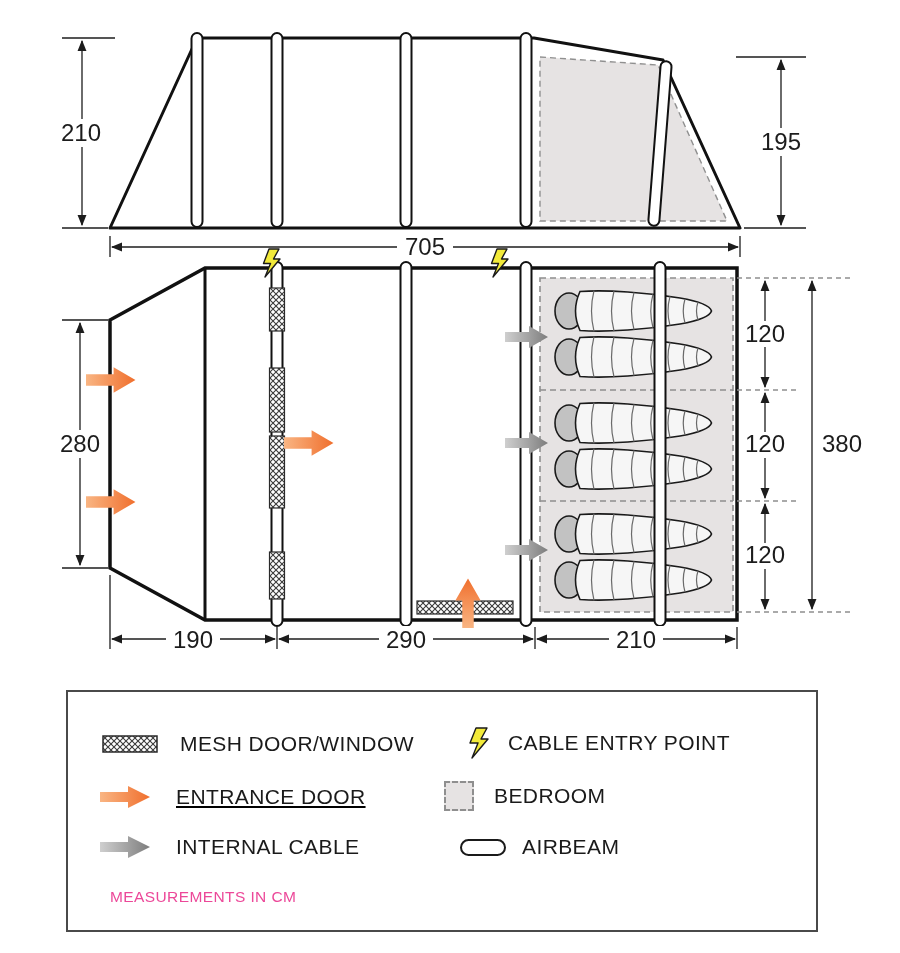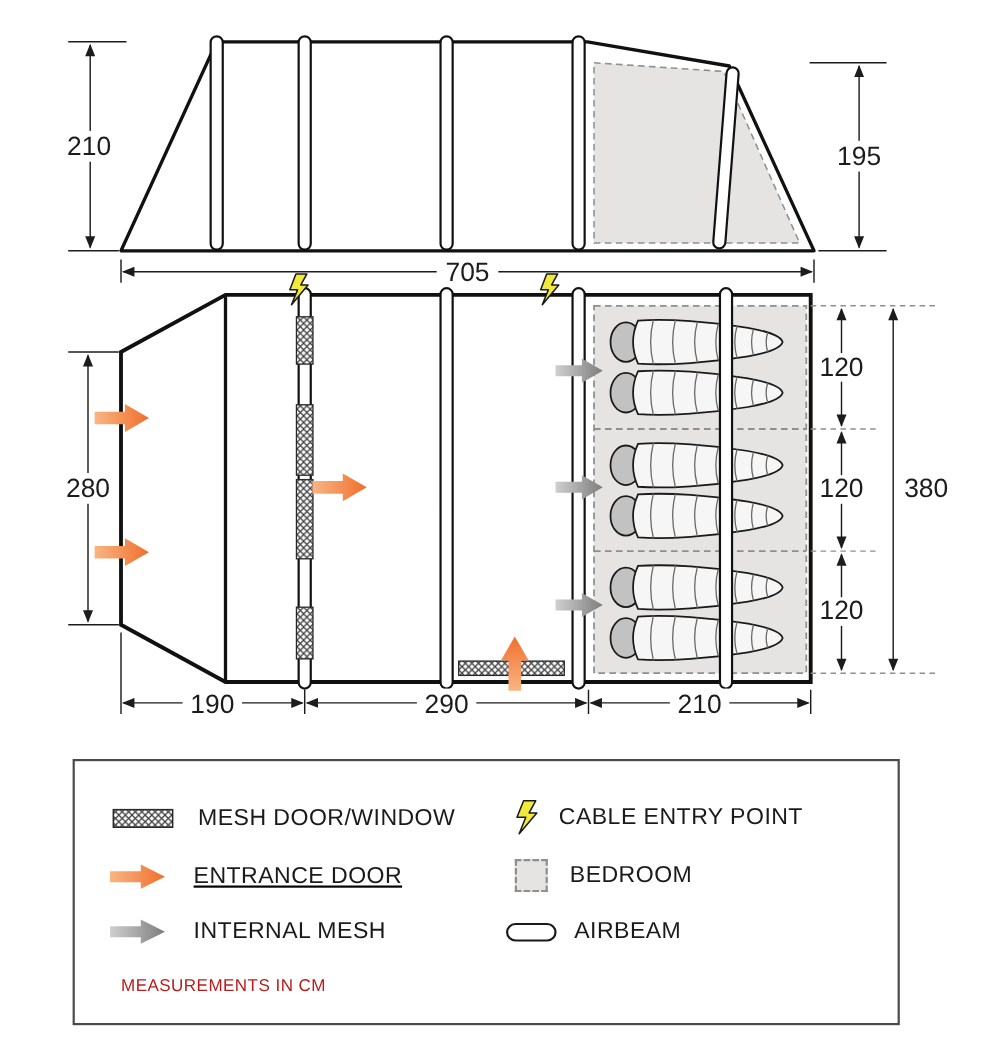--- a/index.html
+++ b/index.html
@@ -4,21 +4,21 @@
 <style>
   html,body{margin:0;padding:0;background:#ffffff;}
   .page{position:relative;width:900px;height:953px;background:#ffffff;overflow:hidden;
         font-family:"Liberation Sans",sans-serif;}
   .diagram{position:absolute;left:0;top:0;}
   .dim-text{font-family:"Liberation Sans",sans-serif;font-size:24px;fill:#1c1c1c;}
   .legend{position:absolute;left:66px;top:690px;width:748px;height:238px;
           border:2px solid #4a4a4a;background:#ffffff;}
   .legend-row{position:absolute;display:flex;align-items:center;}
   .legend-label{font-size:21px;color:#1a1a1a;letter-spacing:0.4px;white-space:nowrap;}
-  .legend-note{position:absolute;left:42px;top:196px;font-size:15.5px;color:#b91c1c;letter-spacing:0.4px;}
+  .legend-note{position:absolute;left:42px;top:196px;font-size:15.5px;color:#ec4899;letter-spacing:0.4px;}
   .bedroom-swatch{width:30px;height:30px;background:#e6e3e3;border:2px dashed #8f8f8f;box-sizing:border-box;}
   .airbeam-swatch{width:46px;height:17px;background:#ffffff;border:2.5px solid #1a1a1a;border-radius:10px;box-sizing:border-box;}
 </style>
 </head>
 <body>
 
 <div class="page">
 
   <svg class="diagram" width="900" height="672" viewBox="0 0 900 672">
     <defs>
@@ -206,30 +206,30 @@
       <span class="legend-label">MESH DOOR/WINDOW</span>
     </div>
 
     <div class="legend-row" style="left:32px;top:92px;height:26px;gap:24px;text-decoration:underline;">
       <svg width="52" height="24">
         <polygon points="0,7 28,7 28,1 50,12 28,23 28,17 0,17" fill="url(#gradOrange)"></polygon>
       </svg>
       <span class="legend-label">ENTRANCE DOOR</span>
     </div>
 
-    <div class="legend-row" style="left:400px;top:88px;height:32px;gap:20px;">
+    <div class="legend-row" style="left:376px;top:88px;height:32px;gap:20px;">
       <div class="bedroom-swatch"></div>
       <span class="legend-label">BEDROOM</span>
     </div>
 
     <div class="legend-row" style="left:32px;top:142px;height:26px;gap:24px;">
       <svg width="52" height="24">
         <polygon points="0,7 28,7 28,1 50,12 28,23 28,17 0,17" fill="url(#gradGray)"></polygon>
       </svg>
-      <span class="legend-label">INTERNAL MESH</span>
+      <span class="legend-label">INTERNAL CABLE</span>
     </div>
 
     <div class="legend-row" style="left:392px;top:145px;height:20px;gap:16px;justify-content:center;">
       <div class="airbeam-swatch"></div>
       <span class="legend-label">AIRBEAM</span>
     </div>
 
     <div class="legend-note">MEASUREMENTS IN CM</div>
   </div>
 

